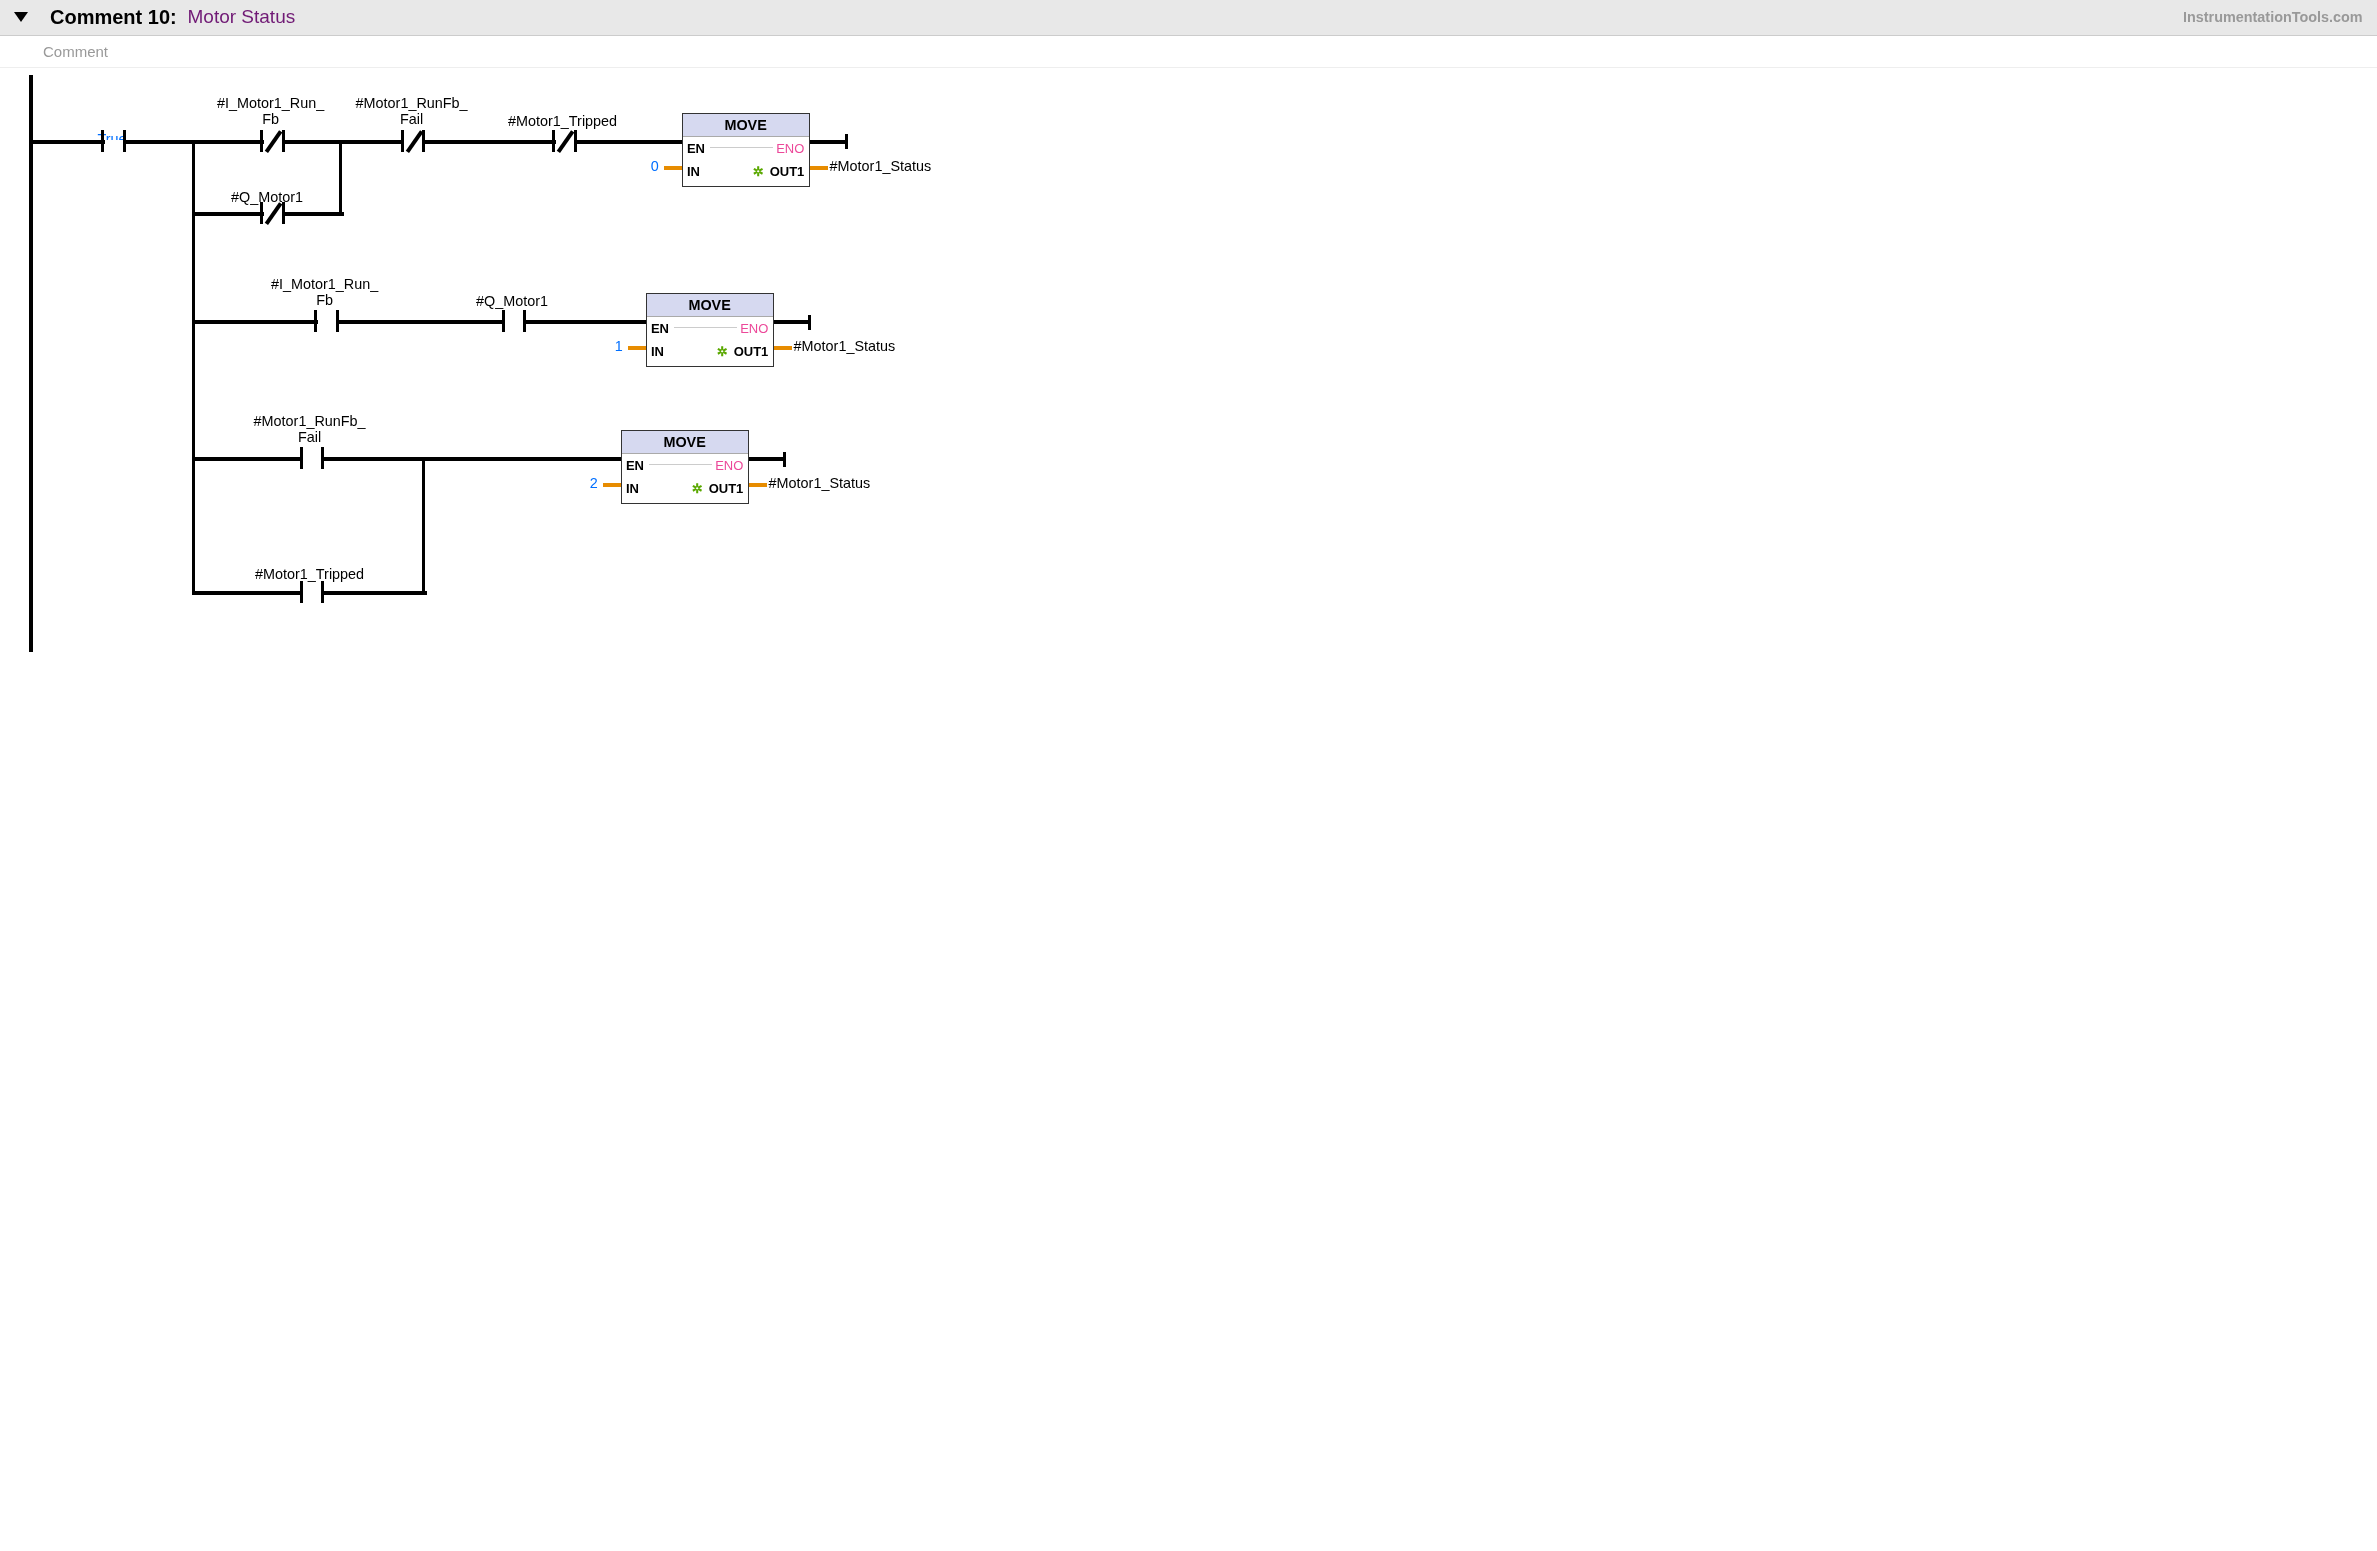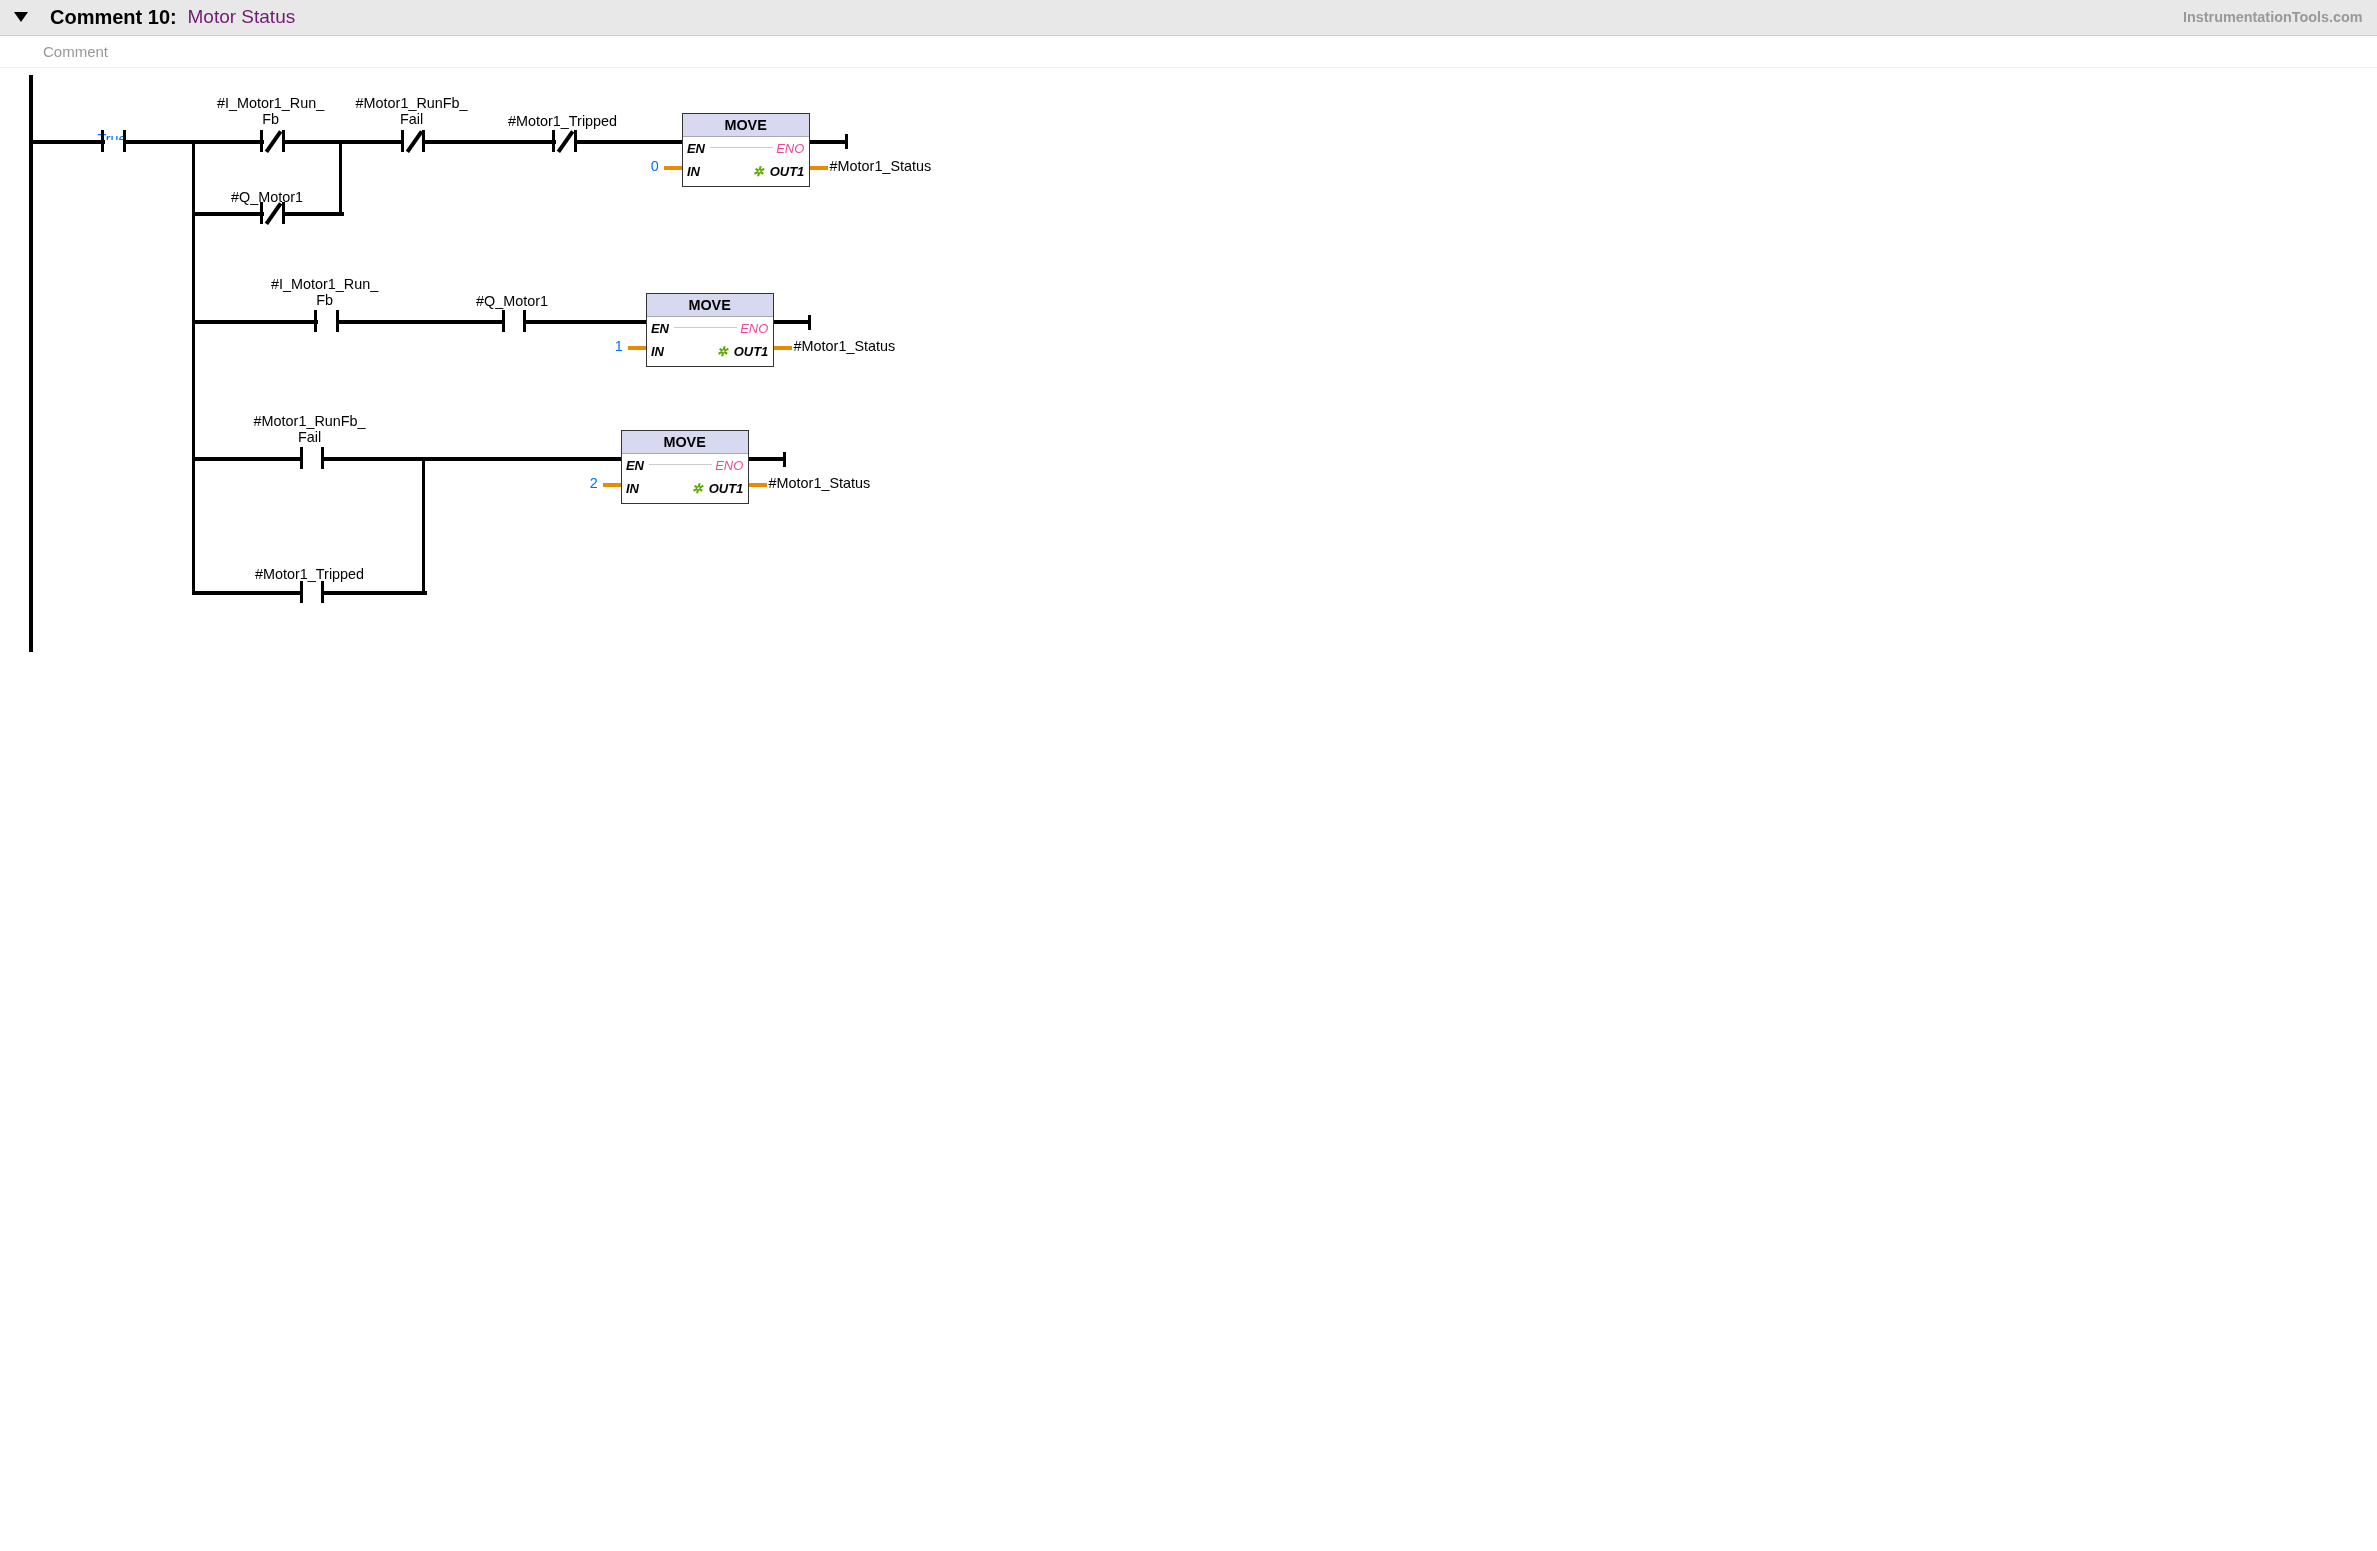--- a/index.html
+++ b/index.html
@@ -88,21 +88,20 @@
     background: #d6d9f0;
     text-align: center;
     font-weight: bold;
     font-size: 14.4px;
     padding: 2.9px 0;
     border-bottom: 0.7px solid #aaa;
   }
   .box-body {
     position: relative;
     height: 45px;
-    font-style: italic;
   }
   .pin {
     position: absolute;
     font-size: 13px;
     font-weight: bold;
   }
   .pin-gray { color: #ec4899; font-weight: normal; }
   .star { color: #5aa800; font-weight: bold; }
   .contact-bar {
     position: absolute;

